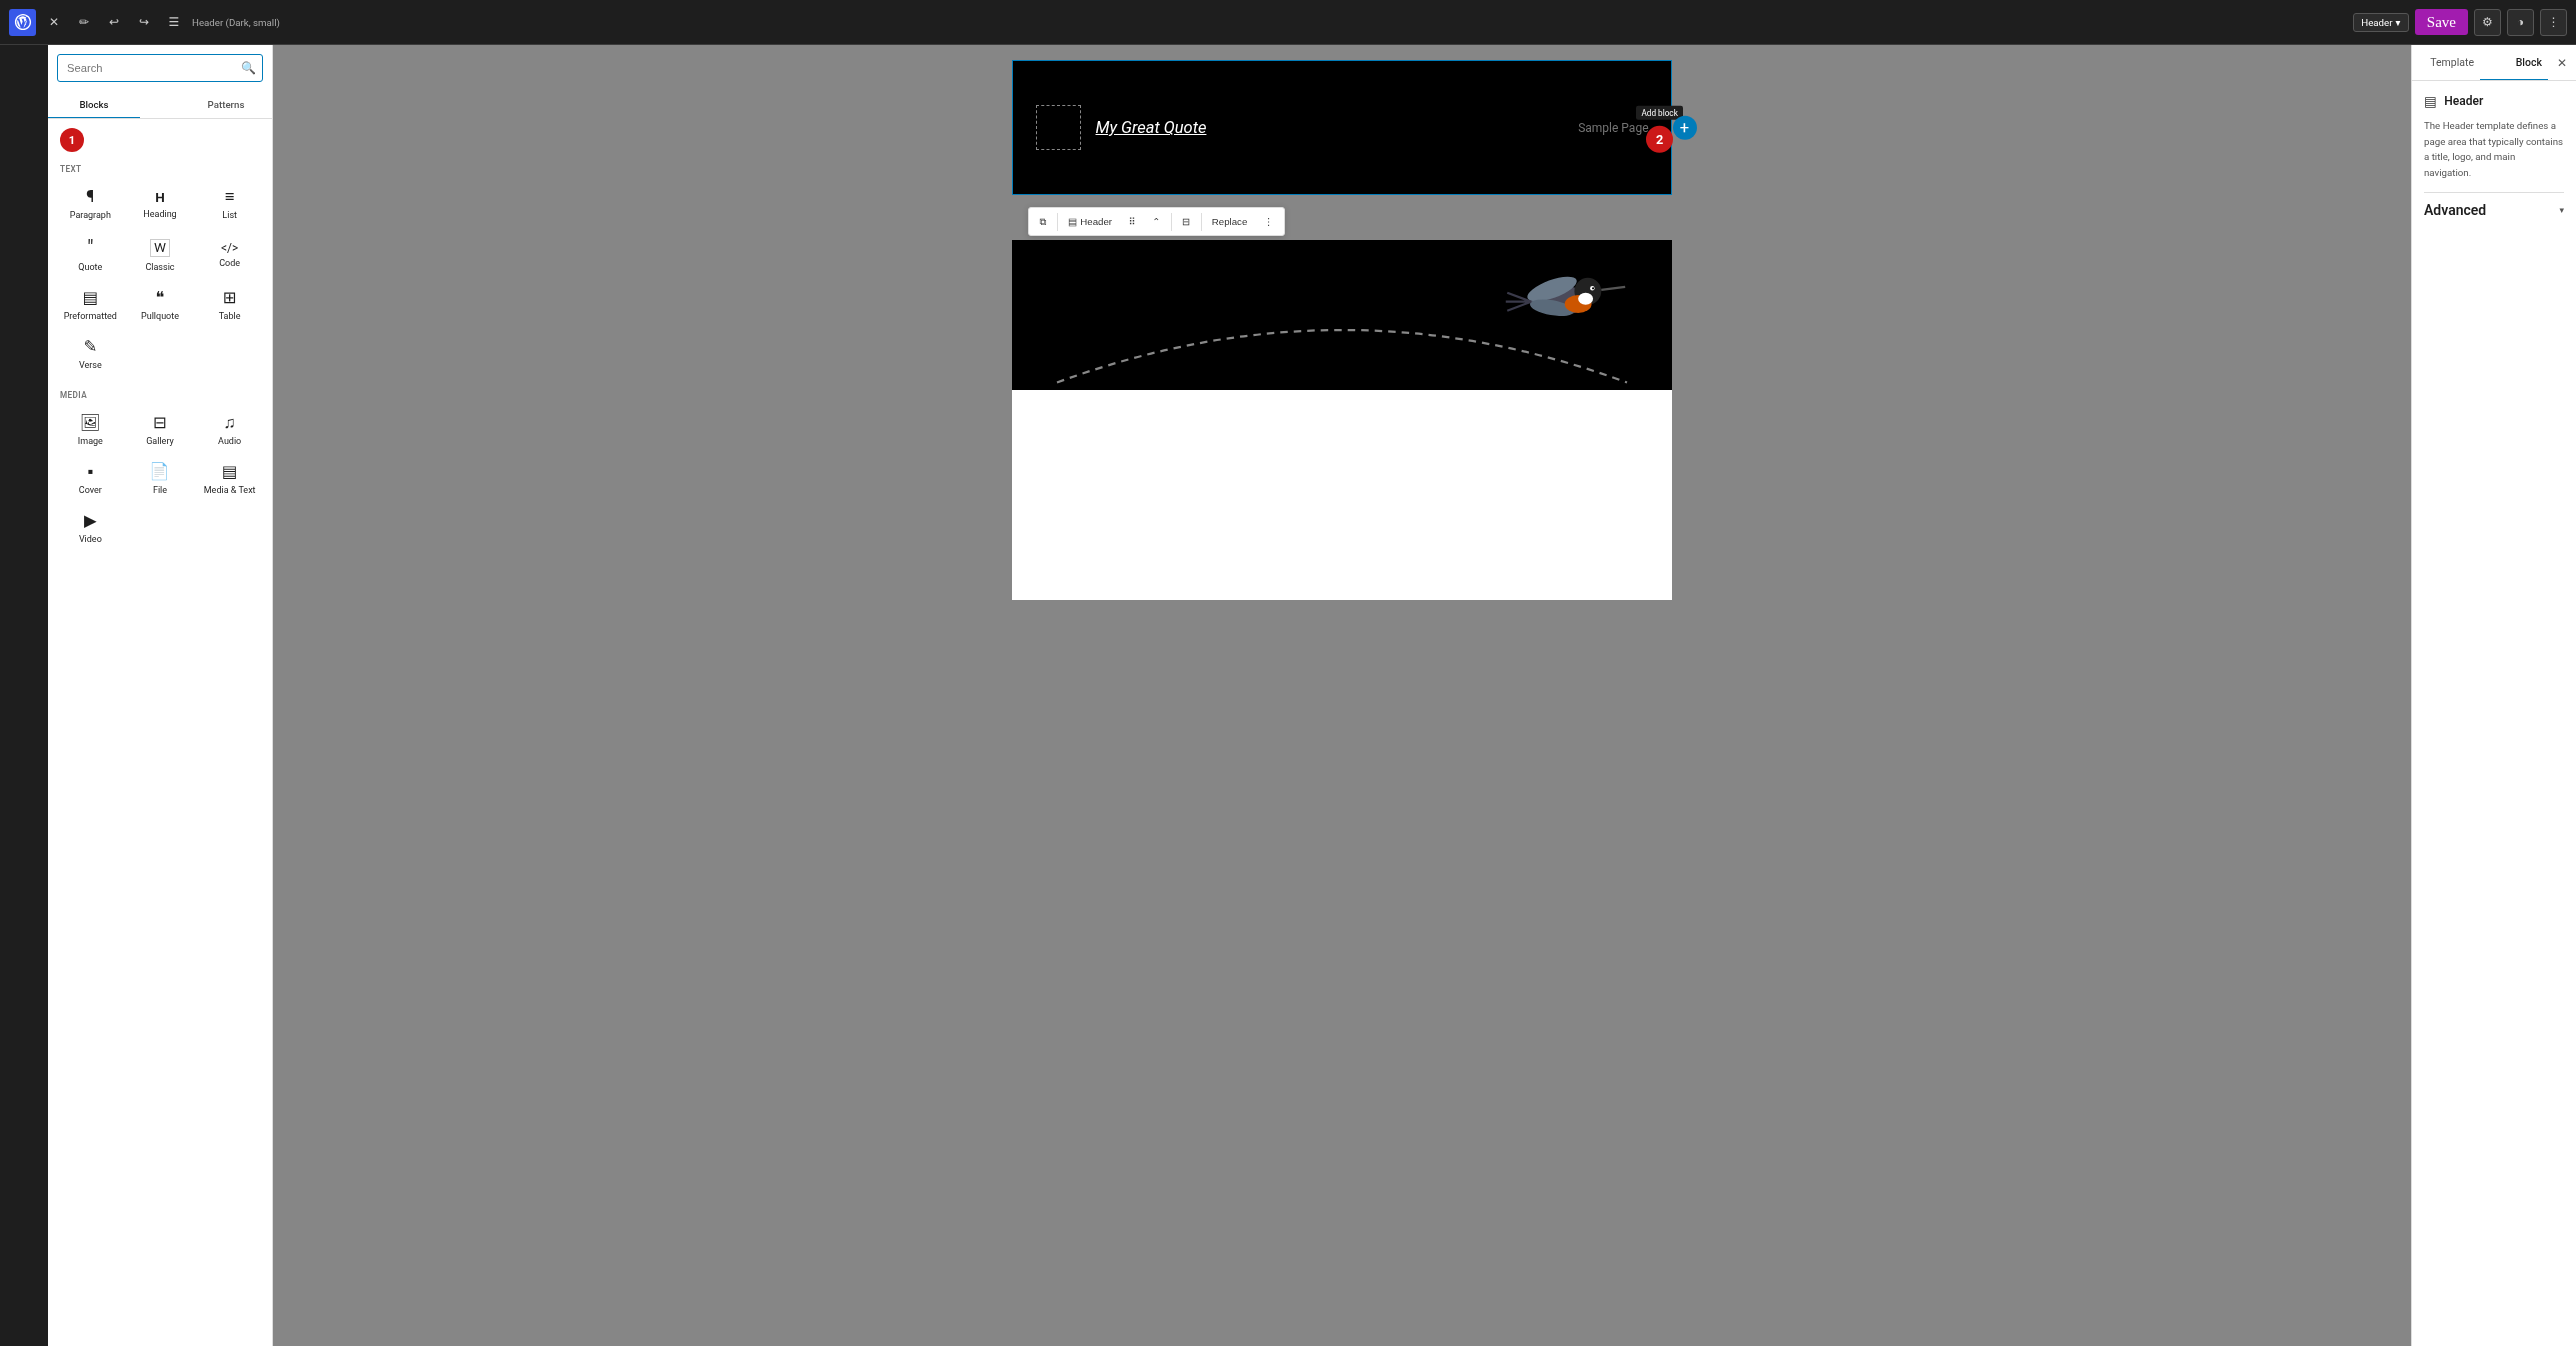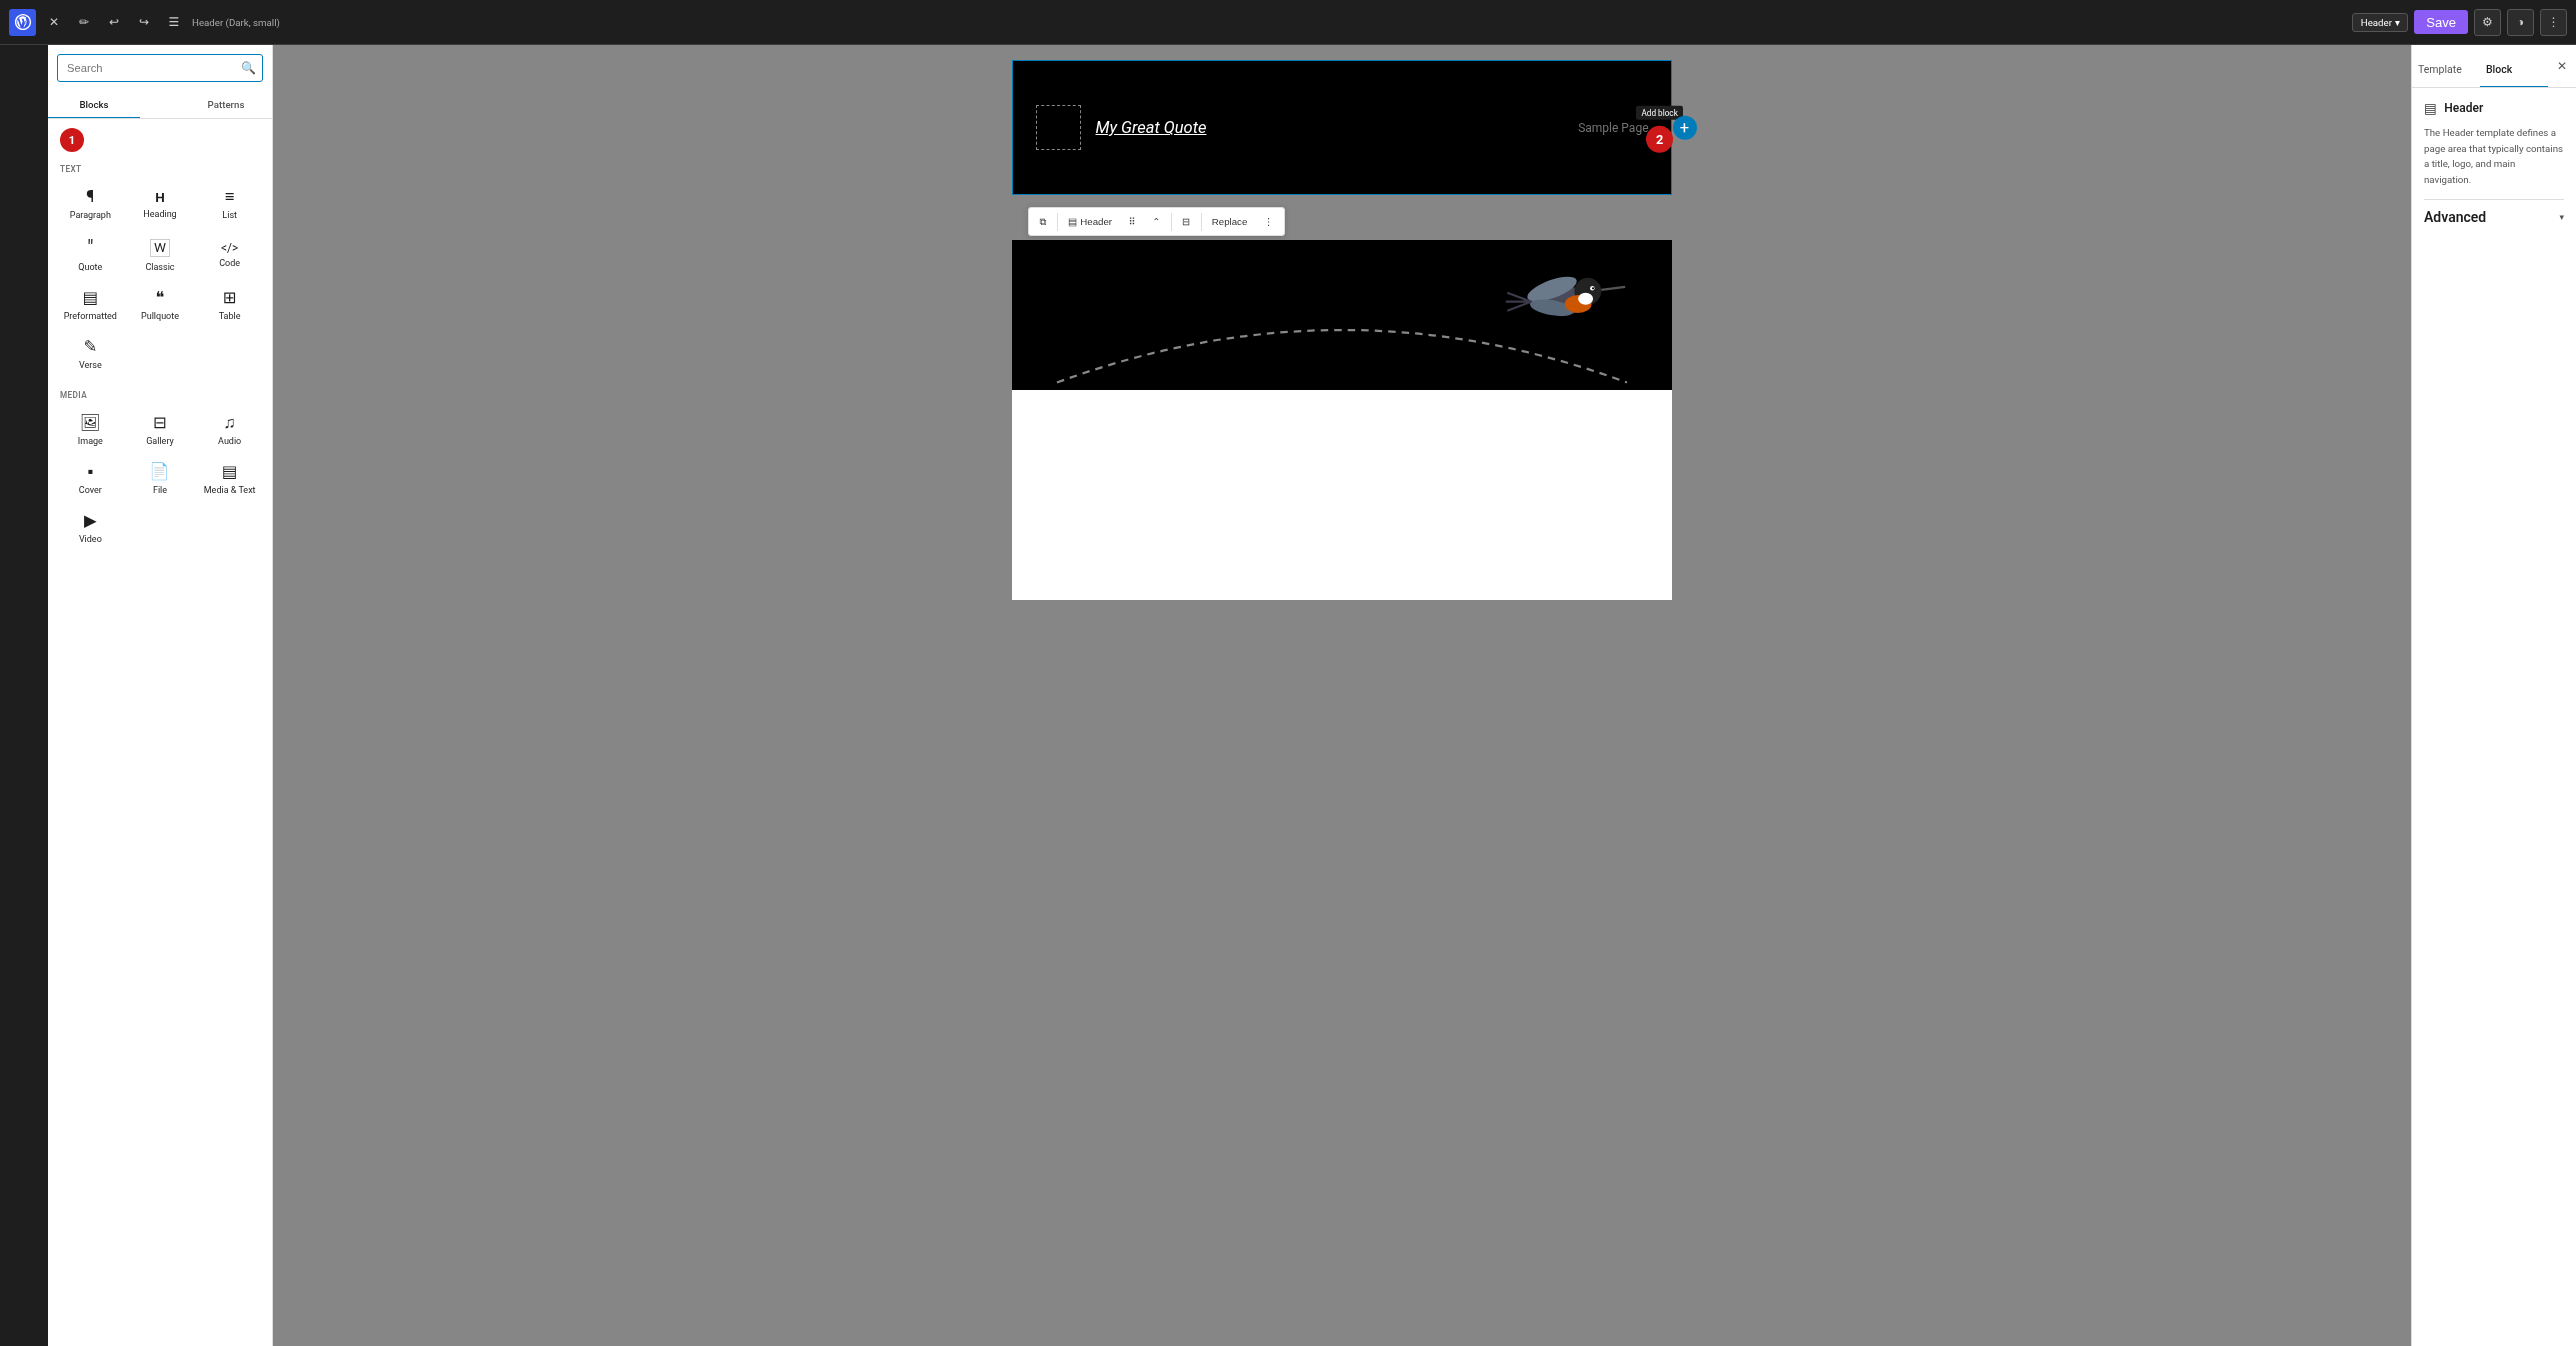--- a/index.html
+++ b/index.html
@@ -7,21 +7,21 @@
 
     
     .topbar { background: #1e1e1e; display: flex; align-items: center; height: 45px; padding: 0 9px; gap: 6px; border-bottom: 0.7px solid #3c3c3c; flex-shrink: 0; }
     .wp-logo { width: 27px; height: 27px; background: #3858e9; border-radius: 3px; display: flex; align-items: center; justify-content: center; flex-shrink: 0; }
     .wp-logo svg { width: 18px; height: 18px; fill: white; }
     .topbar-btn { background: none; border: none; color: #ccc; cursor: pointer; width: 24px; height: 24px; display: flex; align-items: center; justify-content: center; border-radius: 3px; font-size: 12px; }
     .topbar-center { flex: 1; display: flex; align-items: center; justify-content: space-between; gap: 6px; color: #ccc; font-size: 9.7px; }
     .topbar-center-label { color: #aaa; }
     .header-chip { background: #2c2c2c; border: 0.7px solid #555; border-radius: 3px; padding: 3px 7.5px; color: #fff; font-size: 9.7px; display: flex; align-items: center; gap: 3px; cursor: pointer; }
     .topbar-right { display: flex; align-items: center; gap: 6px; }
-    .save-btn { background: #8b5cf6; color: white; border: none; border-radius: 3px; padding: 4.5px 12px; font-size: 13px; cursor: pointer; font-weight: 500; }
+    .save-btn { background: #a21caf; color: white; border: none; border-radius: 3px; padding: 4.5px 12px; font-size: 15px; cursor: pointer; font-weight: 500; font-family: Liberation Serif, serif; }
     .topbar-icon-btn { background: #2c2c2c; border: 0.7px solid #555; color: #ccc; width: 27px; height: 27px; border-radius: 3px; display: flex; align-items: center; justify-content: center; cursor: pointer; font-size: 12px; }
 
     
     .main-layout { display: flex; flex: 1; overflow: hidden; padding-left: 48px; }
 
     
     .sidebar { width: 225px; background: #fff; border-right: 0.7px solid #ddd; display: flex; flex-direction: column; overflow: hidden; flex-shrink: 0; }
     .search-box { padding: 9px; }
     .search-input-wrap { position: relative; border: 1.5px solid #007cba; border-radius: 3px; display: flex; align-items: center; }
     .search-input-wrap input { border: none; outline: none; padding: 6px 9px; font-size: 11.2px; width: 100%; background: transparent; }
@@ -57,21 +57,21 @@
     .block-toolbar { position: absolute; bottom: -42px; left: 15px; background: white; border: 0.7px solid #ddd; border-radius: 3px; display: flex; align-items: center; padding: 3px; gap: 1.5px; box-shadow: 0 1.5px 6px rgba(0,0,0,0.15); z-index: 20; }
     .toolbar-btn { background: none; border: none; cursor: pointer; padding: 4.5px 7.5px; border-radius: 2.2px; font-size: 9.7px; color: #333; display: flex; align-items: center; gap: 3px; white-space: nowrap; }
     .toolbar-divider { width: 0.7px; height: 18px; background: #ddd; margin: 0 1.5px; }
 
     
     .content-area { background: white; min-height: 210px; width: 660px; }
 
     
     .right-panel { width: 165px; background: #fff; border-left: 0.7px solid #ddd; display: flex; flex-direction: column; flex-shrink: 0; }
     .panel-tabs { display: flex; border-bottom: 0.7px solid #ddd; }
-    .panel-tab { flex: 1; padding: 10.5px 6px; text-align: left; cursor: pointer; font-size: 10.5px; color: #555; border-bottom: 1.5px solid transparent; margin-top: 7px; }
+    .panel-tab { flex: 1; padding: 10.5px 6px; text-align: right; cursor: pointer; font-size: 10.5px; color: #555; border-bottom: 1.5px solid transparent; }
     .panel-tab.active { color: #1e1e1e; border-bottom: 1.5px solid #007cba; font-weight: 500; }
     .panel-close { padding: 10.5px 9px; background: none; border: none; cursor: pointer; font-size: 12px; color: #555; }
     .panel-content { padding: 12px; flex: 1; overflow-y: auto; }
     .panel-block-header { display: flex; align-items: center; gap: 7.5px; margin-bottom: 9px; }
     .panel-block-icon { font-size: 13.5px; color: #333; }
     .panel-block-title { font-size: 12px; font-weight: 600; color: #1e1e1e; }
     .panel-description { font-size: 9.7px; color: #555; line-height: 1.6; margin-bottom: 12px; }
     .panel-section { border-top: 0.7px solid #ddd; }
     .panel-section-header { display: flex; align-items: center; justify-content: space-between; padding: 9px 0; cursor: pointer; }
     .panel-section-title { font-size: 14px; font-weight: 600; color: #1e1e1e; }

